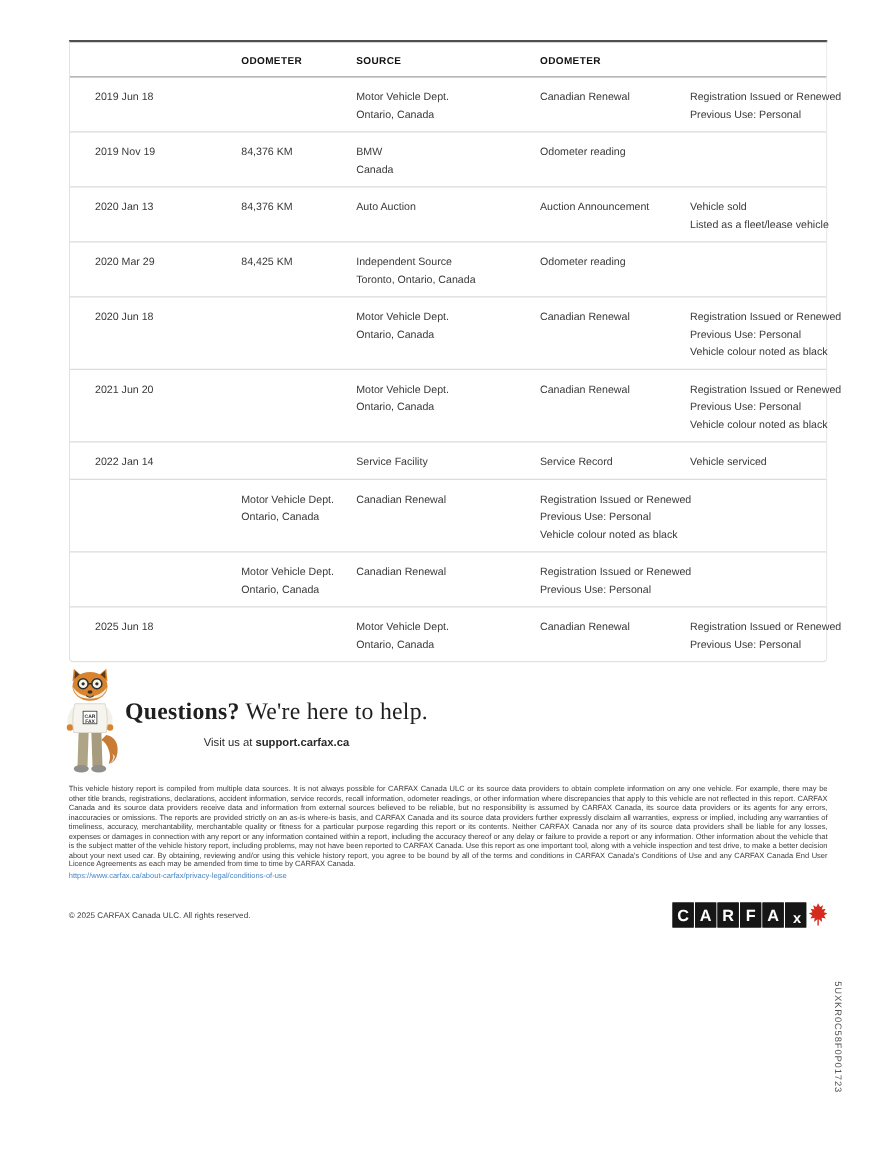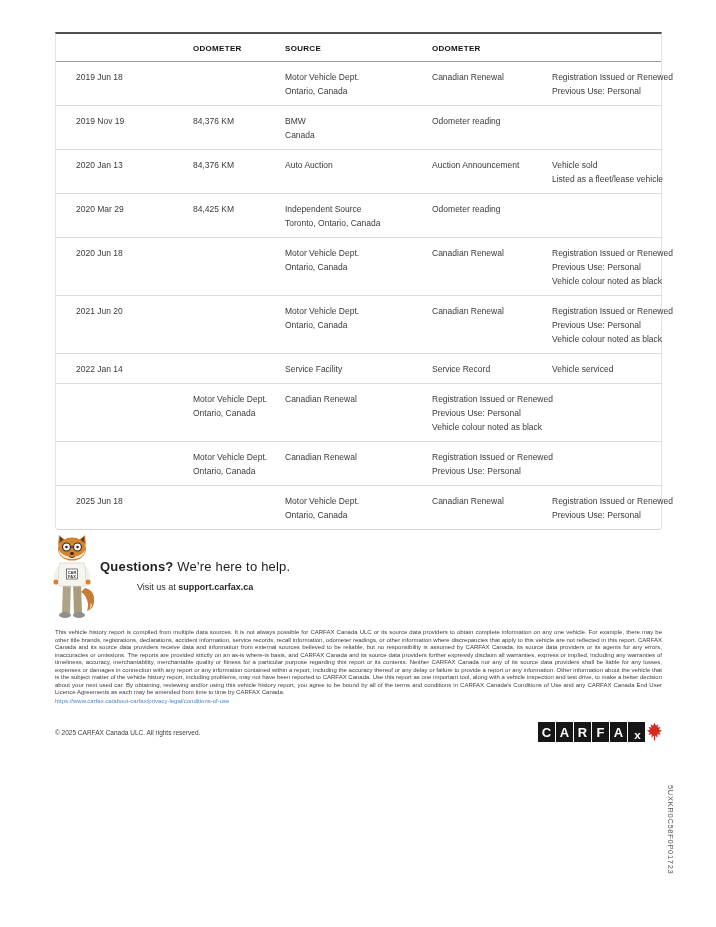--- a/index.html
+++ b/index.html
@@ -34,21 +34,21 @@
   }
   .t-head .cell { padding-top:8px; padding-bottom:5px; }
   .cell { padding:8px 8px 7px 0; }
   .cell.date { padding-left:20px; }
   .cell div { white-space:nowrap; }
 
   
   .help { position:absolute; left:45px; top:531px; }
   .mascot { position:absolute; left:0; top:2px; }
   .help-text { margin-left:55px; padding-top:28px; }
-  .help-title { font-size:13px; color:#1f1f1f; letter-spacing:.2px; }
+  .help-title { font-size:19px; color:#1f1f1f; letter-spacing:.2px;font-family:Liberation Serif, serif; }
   .help-title b { font-weight:bold; }
   .help-sub { font-size:9px; color:#2a2a2a; margin-top:8px;text-align:center; }
   .help-sub b { font-weight:bold; }
   a { text-decoration:none; color:inherit; }
 
   
   .disclaimer {
     position:absolute; left:55px; top:629px; width:607px;
     font-size:6px; line-height:7.5px; color:#3c3c3c;
     text-align:justify;

